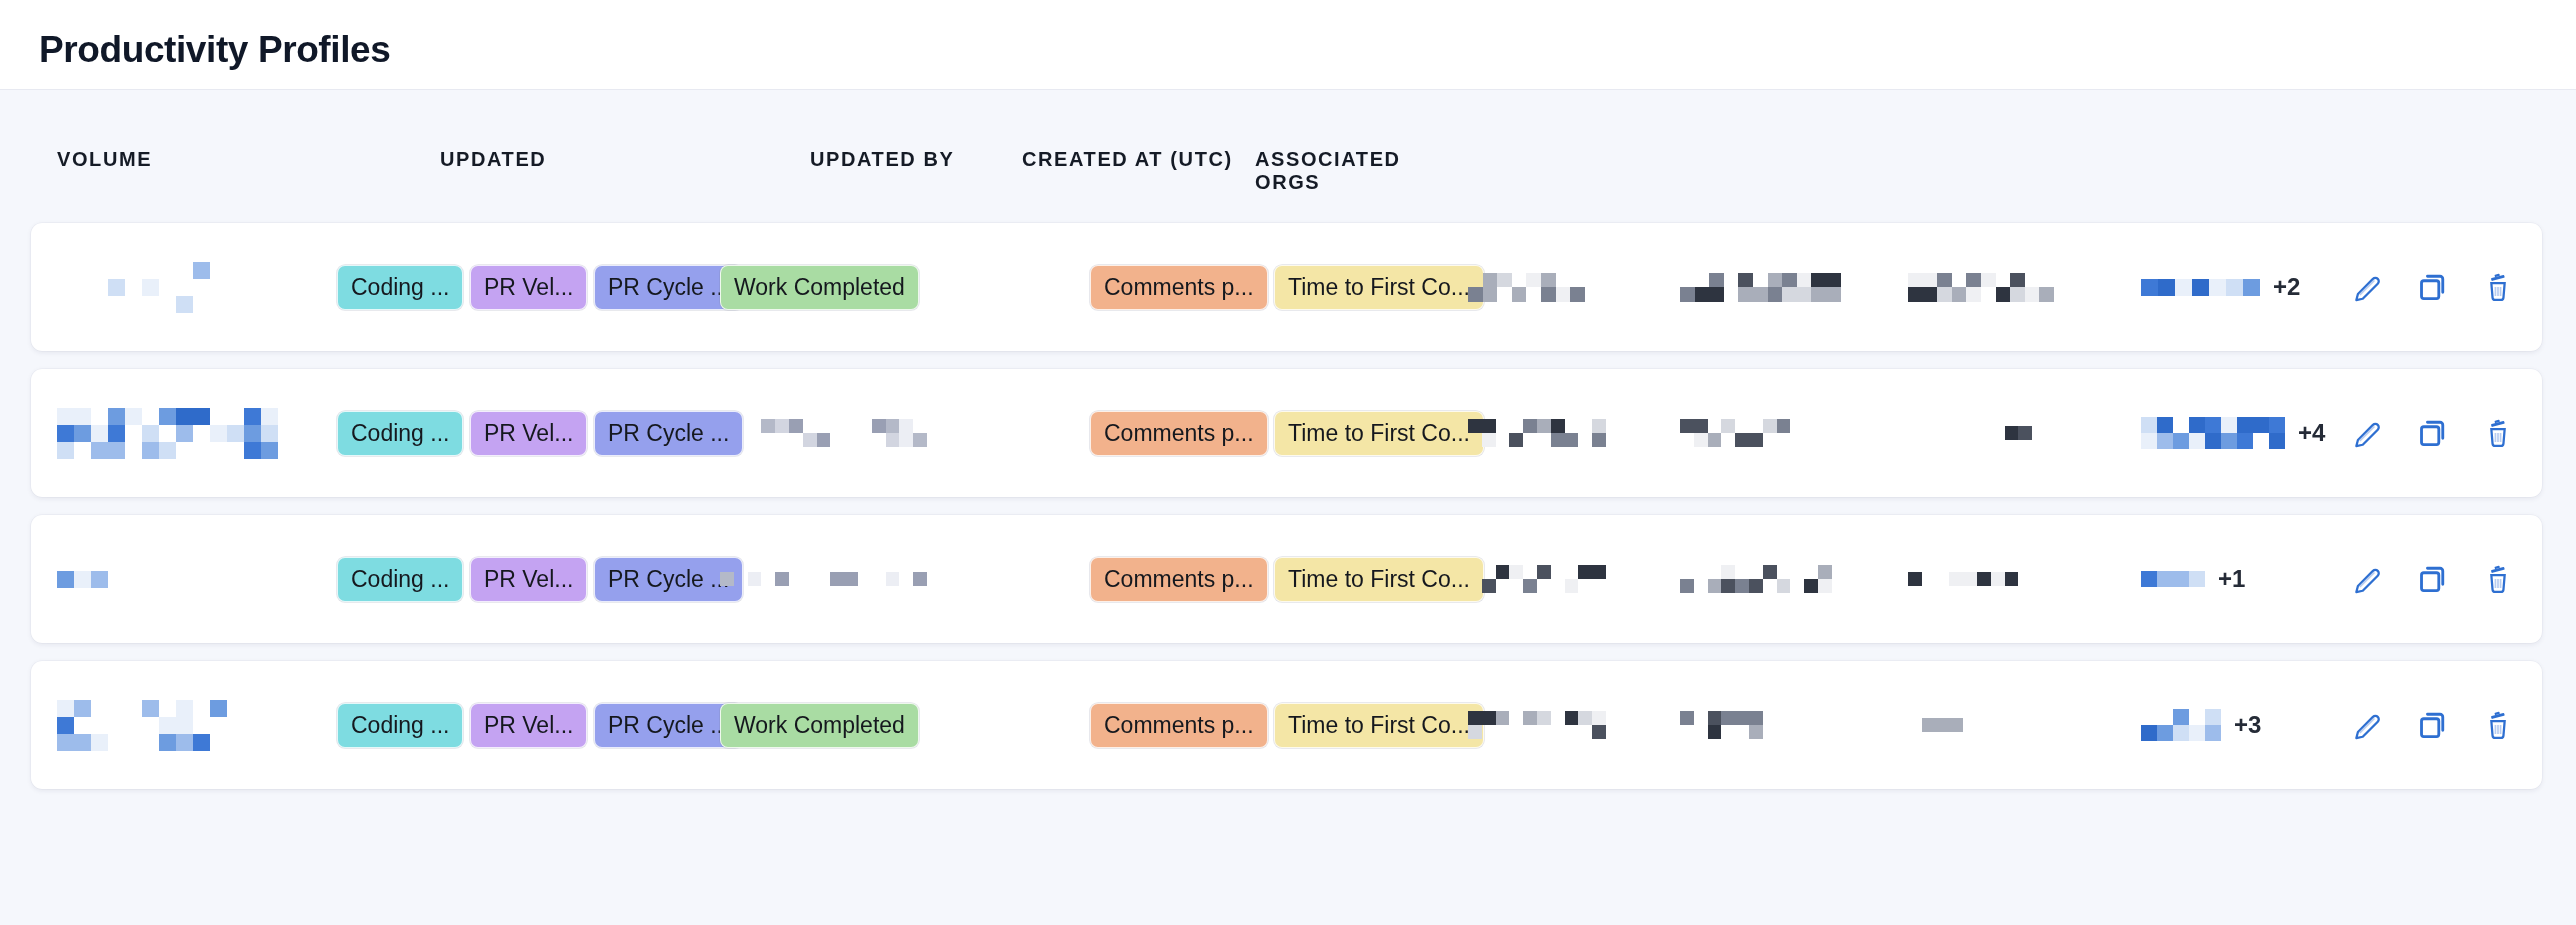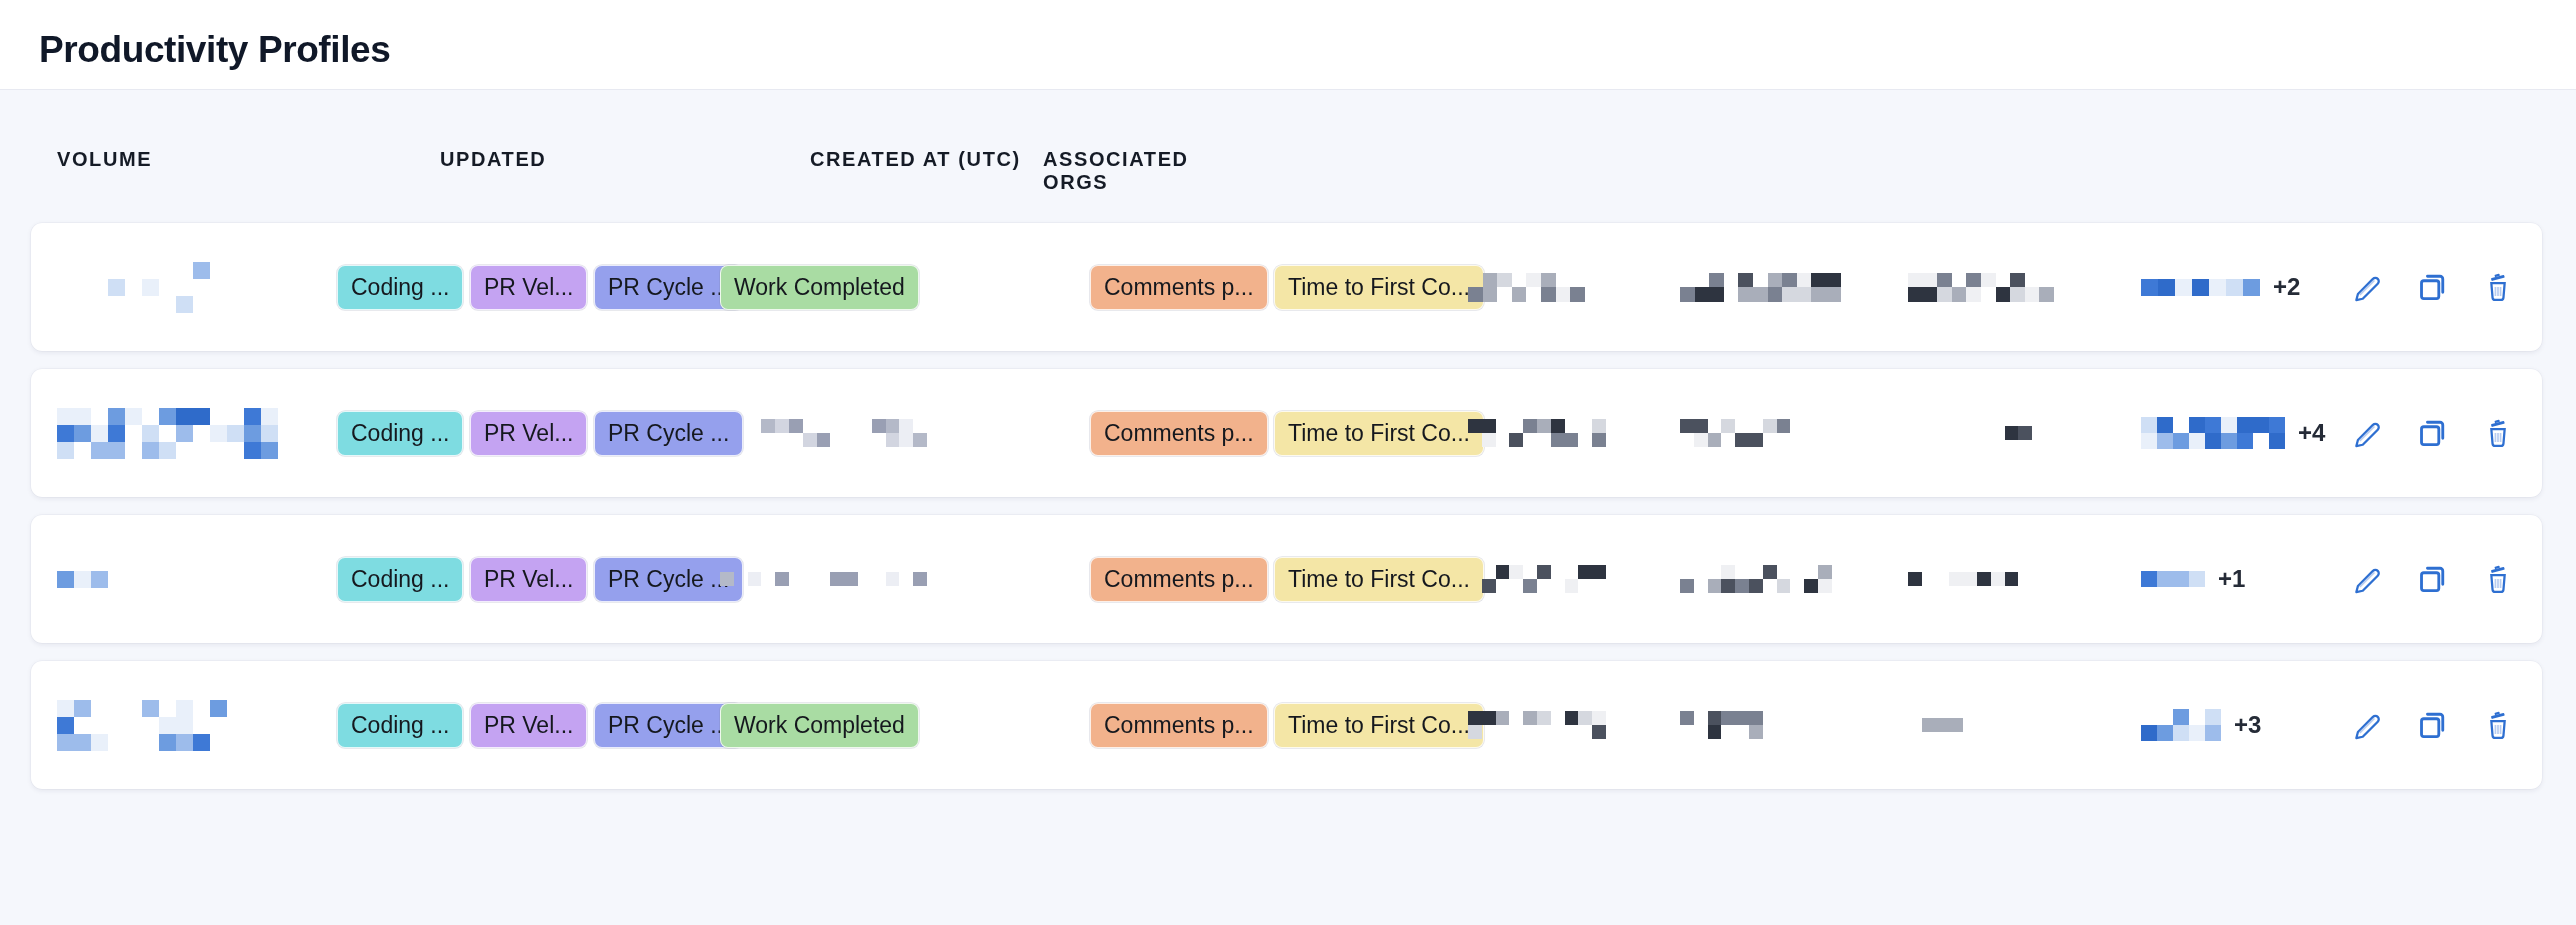--- a/index.html
+++ b/index.html
@@ -57,20 +57,21 @@
 
 <div class="top-band">
   <div class="page-title">Productivity Profiles</div>
 </div>
 
 <div class="content">
 
   <div class="thead" id="thead">
       <div class="th c-volume">VOLUME</div>
       <div class="th c-output">UPDATED</div>
+      <div class="th c-upby">UPDATED BY</div>
       <div class="th c-updated">CREATED AT (UTC)</div>
       <div class="th c-orgs">ASSOCIATED ORGS</div>
     </div>
 
   <div class="rows" id="rows">
       <div class="rowcard">
         <div class="cell c-name">
           <span class="mosaic">
             <div class="mrow">
               <span style="width: 17px; height: 17px;"></span>

